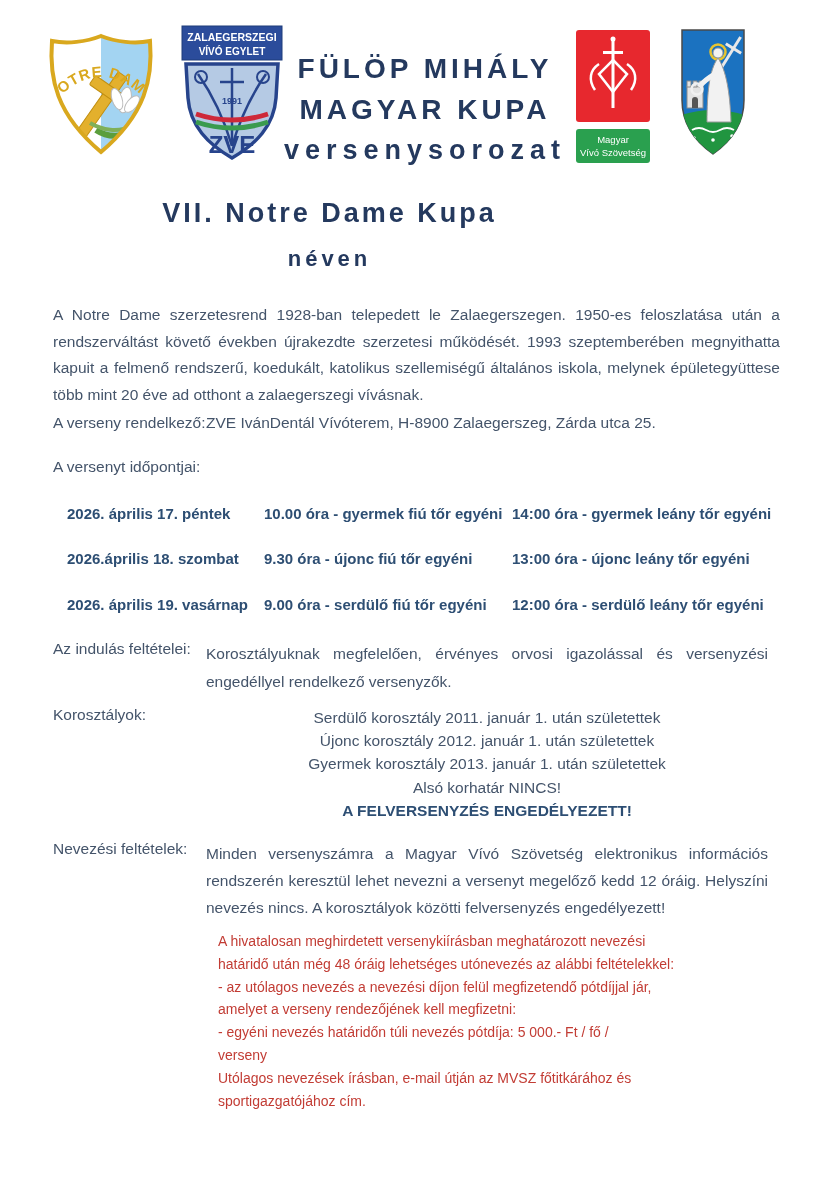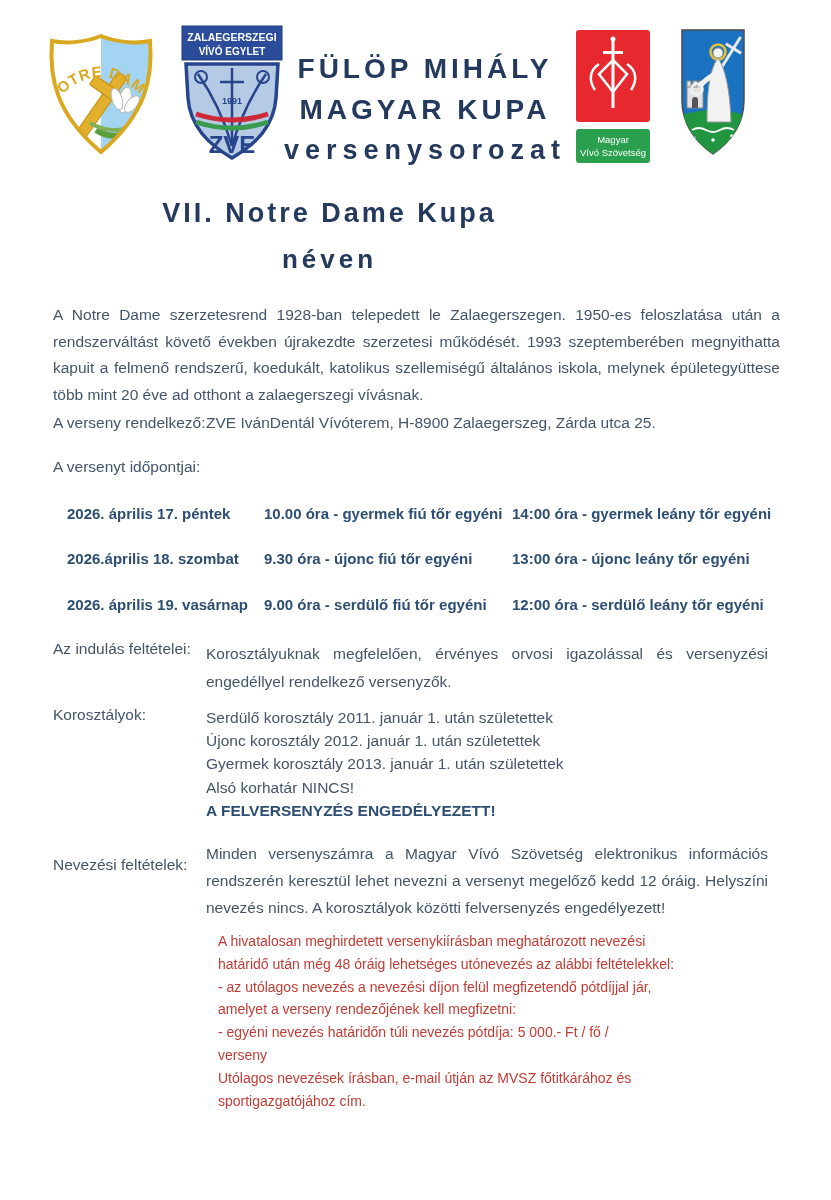--- a/index.html
+++ b/index.html
@@ -14,45 +14,45 @@
 
   
   .series-title { left:278px; top:48px; width:294px; text-align:center;
     color:var(--title-navy,#24395e); font-weight:bold; }
   .series-title .t1, .series-title .t2 { font-size:28px; letter-spacing:4px; line-height:41px; }
   .series-title .t3 { font-size:27px; letter-spacing:6px; line-height:41px; }
 
   .cup-title { left:0; top:190px; width:659px; text-align:center;
     color:var(--title-navy,#24395e); font-weight:bold; }
   .cup-title .c1 { font-size:27px; letter-spacing:3px; line-height:46px; }
-  .cup-title .c2 { font-size:26px; letter-spacing:4px; line-height:46px; }
+  .cup-title .c2 { font-size:22px; letter-spacing:4px; line-height:46px; }
 
   
   .para { font-size:15.5px; line-height:26.7px; text-align:justify; }
   .label { font-size:15.5px; }
   .value-col { left:206px; width:562px; }
 
   #intro { left:53px; top:302px; width:727px; }
   #venue-label { left:53px; top:414px; }
   #venue-value { top:414px; font-size:15.5px; }
   #times-label { left:53px; top:458px; }
 
   .sched { font-size:15px; font-weight:bold; color:var(--schedule-navy,#2d4e73); white-space:nowrap; }
   .sched .c1 { position:absolute; left:67px; }
   .sched .c2 { position:absolute; left:264px; }
   .sched .c3 { position:absolute; left:512px; }
 
   #entry-label { left:53px; top:640px; }
   #entry-value { top:640px; line-height:27.5px; }
 
   #ages-label { left:53px; top:706px; }
-  #ages-block { top:706px; text-align:left; font-size:15.5px; line-height:23.2px; }
+  #ages-block { top:706px; text-align:center; font-size:15.5px; line-height:23.2px; }
   #ages-block .emph { font-weight:bold; color:var(--schedule-navy,#2d4e73); }
 
-  #reg-label { left:53px; top:840px;margin-top:16px; }
+  #reg-label { left:53px; top:840px; }
   #reg-value { top:840px; line-height:27px; }
 
   #late-block { left:218px; top:930px; width:480px;
     color:var(--notice-red,#c23c34); font-size:14px; line-height:22.8px; }
   #late-block div { white-space:nowrap; }
 
   svg text { font-family:"Liberation Sans", sans-serif; }
 </style>
 </head>
 <body>

